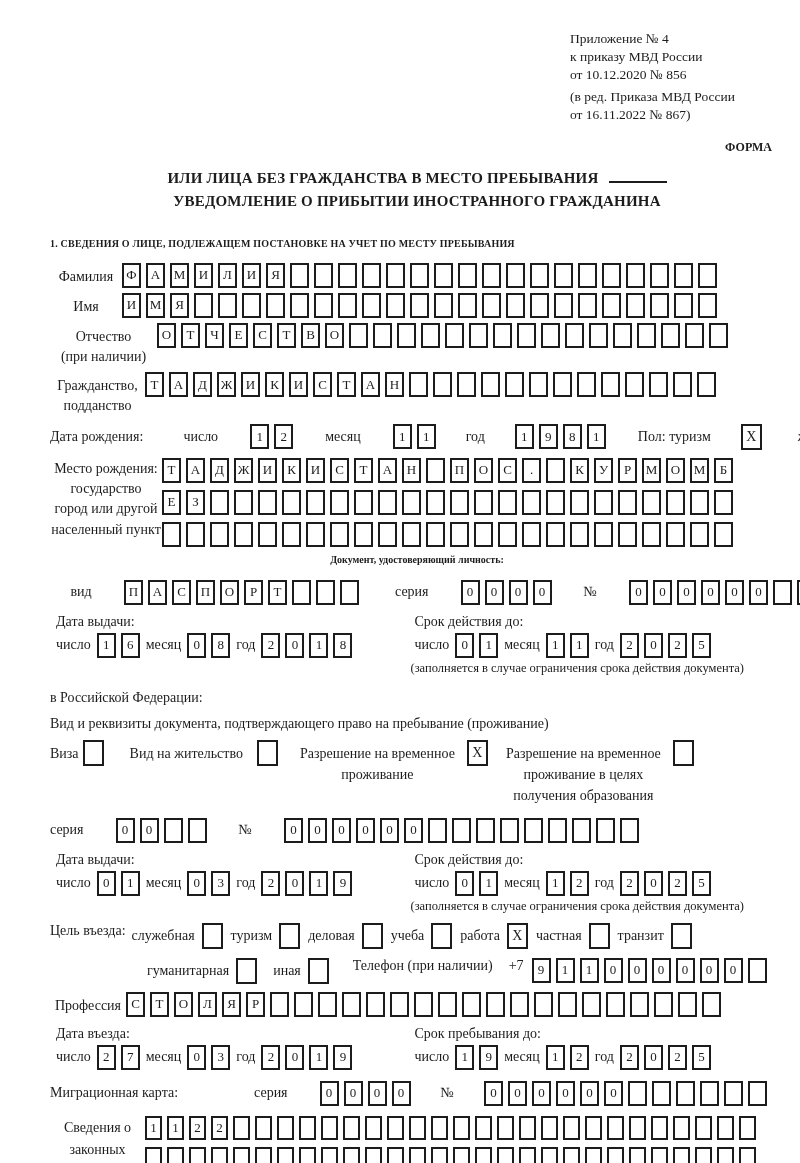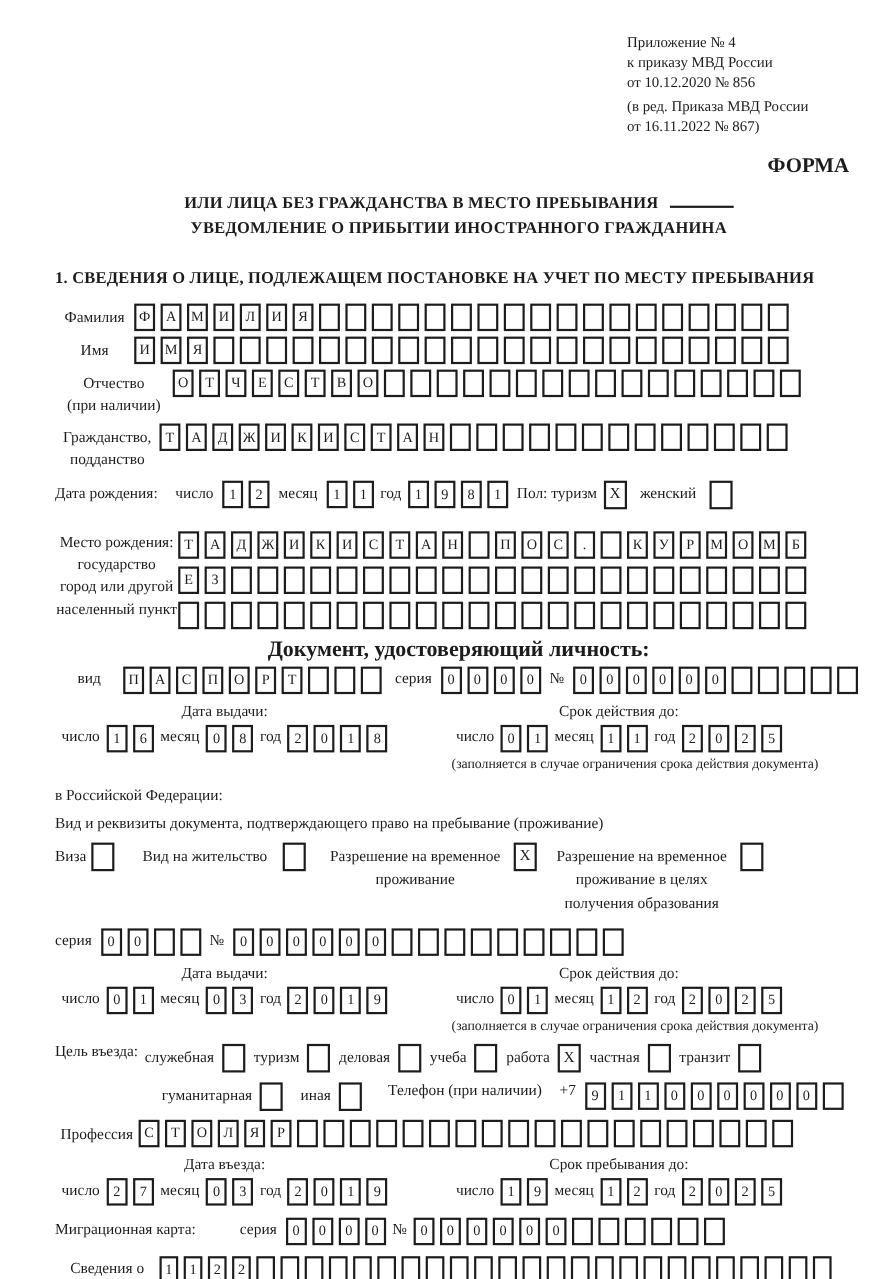--- a/index.html
+++ b/index.html
@@ -8,26 +8,26 @@
     width: 800px; height: 1163px; overflow: hidden;
     color: #1c1c1c;
     font-family: "Liberation Serif", "DejaVu Serif", serif;
     font-size: 14px;
   }
   .page { padding: 30px 16px 0 50px; }
 
   
   .annex { margin-left: auto; margin-right: 14px; width: 200px; font-size: 13.5px; line-height: 1.32; }
   .annex .gap { height: 5px; }
-  .forma { text-align: right; font-weight: bold; padding-right: 12px; margin-top: 16px; font-size: 19px; }
+  .forma { text-align: right; font-weight: bold; padding-right: 12px; margin-top: 16px; font-size: 12px; }
 
   
   .title { text-align: center; font-weight: bold; font-size: 15px; line-height: 1.55; margin-top: 12px; letter-spacing: .2px; }
   .uline { display: inline-block; width: 58px; border-bottom: 2px solid #1c1c1c; height: 11px; margin-left: 10px; }
-  .section-h { font-weight: bold; font-size: 15px; margin-top: 24px; letter-spacing: .2px; }
+  .section-h { font-weight: bold; font-size: 10px; margin-top: 24px; letter-spacing: .2px; }
 
   
   .cells { display: flex; gap: 5px; }
   .cell {
     width: 19px; height: 25px; flex: none;
     border: 2px solid #1c1c1c; background: #fff;
     display: inline-flex; align-items: center; justify-content: center;
     font-size: 13px;
   }
   .cells.sm .cell { width: 17px; height: 24px; }
@@ -38,36 +38,36 @@
     border: 2px solid #1c1c1c;
     display: inline-flex; align-items: center; justify-content: center;
     font-size: 14px;
   }
 
   
   .frow { display: flex; align-items: flex-start; margin-top: 5px; }
   .flabel { flex: none; padding-top: 4px; line-height: 1.45; text-align: center; }
   .w72 { width: 72px; } .w107 { width: 107px; } .w95 { width: 95px; } .w112 { width: 112px; } .w62 { width: 62px; } .w76 { width: 76px; }
 
-  .inline-row { display: flex; align-items: center; margin-top: 7px; white-space: nowrap; }
+  .inline-row { display: flex; align-items: center; margin-top: 7px; white-space: nowrap; gap: 12px; }
   .inline-row > * { flex: none; }
   .sp6 { width: 6px; } .sp8 { width: 8px; } .sp12 { width: 12px; } .sp16 { width: 16px; } .sp24 { width: 24px; }
 
   
   .dates2 { display: flex; margin-top: 9px; }
   .dcol-l { margin-left: 6px; }
   .dcol-r { margin-left: 62px; }
-  .dhead { text-align: center; margin-bottom: 3px; }
+  .dhead { margin-bottom: 3px; }
   .dline { display: flex; align-items: center; gap: 6px; white-space: nowrap; }
   .limit-note { text-align: right; font-size: 12.5px; margin-top: 3px; padding-right: 40px; }
 
-  .center-h { text-align: center; font-weight: bold; margin-top: 7px; font-size: 20px; }
+  .center-h { text-align: center; font-weight: bold; margin-top: 7px; font-size: 10px; }
 
   
-  .block2 { display: flex; margin-top: 17px; }
+  .block2 { display: flex; margin-top: 5px; }
   .stackcells { display: flex; flex-direction: column; gap: 7px; padding-top: 3px; }
 
   
   .intro { margin-top: 9px; line-height: 1.9; }
   .opts { display: flex; align-items: flex-start; margin-top: 2px; }
   .opt { display: flex; align-items: flex-start; }
   .opt .olabel { line-height: 1.5; padding-top: 3px; }
   .opt .ctr { text-align: center; }
   .oline { display: block; }
 
@@ -347,21 +347,21 @@
           <span class="cell"></span>
           <span class="cell"></span>
           <span class="cell"></span>
           <span class="cell"></span>
         </div>
     </div>
   </div>
 
   <div class="center-h">Документ, удостоверяющий личность:</div>
 
-  <div class="inline-row" style="margin-top:4px">
+  <div class="inline-row" style="margin-top:15px">
     <span class="flabel w62" style="padding-top:0">вид</span>
     <span class="cells">
         <span class="cell">П</span>
         <span class="cell">А</span>
         <span class="cell">С</span>
         <span class="cell">П</span>
         <span class="cell">О</span>
         <span class="cell">Р</span>
         <span class="cell">Т</span>
         <span class="cell"></span>

